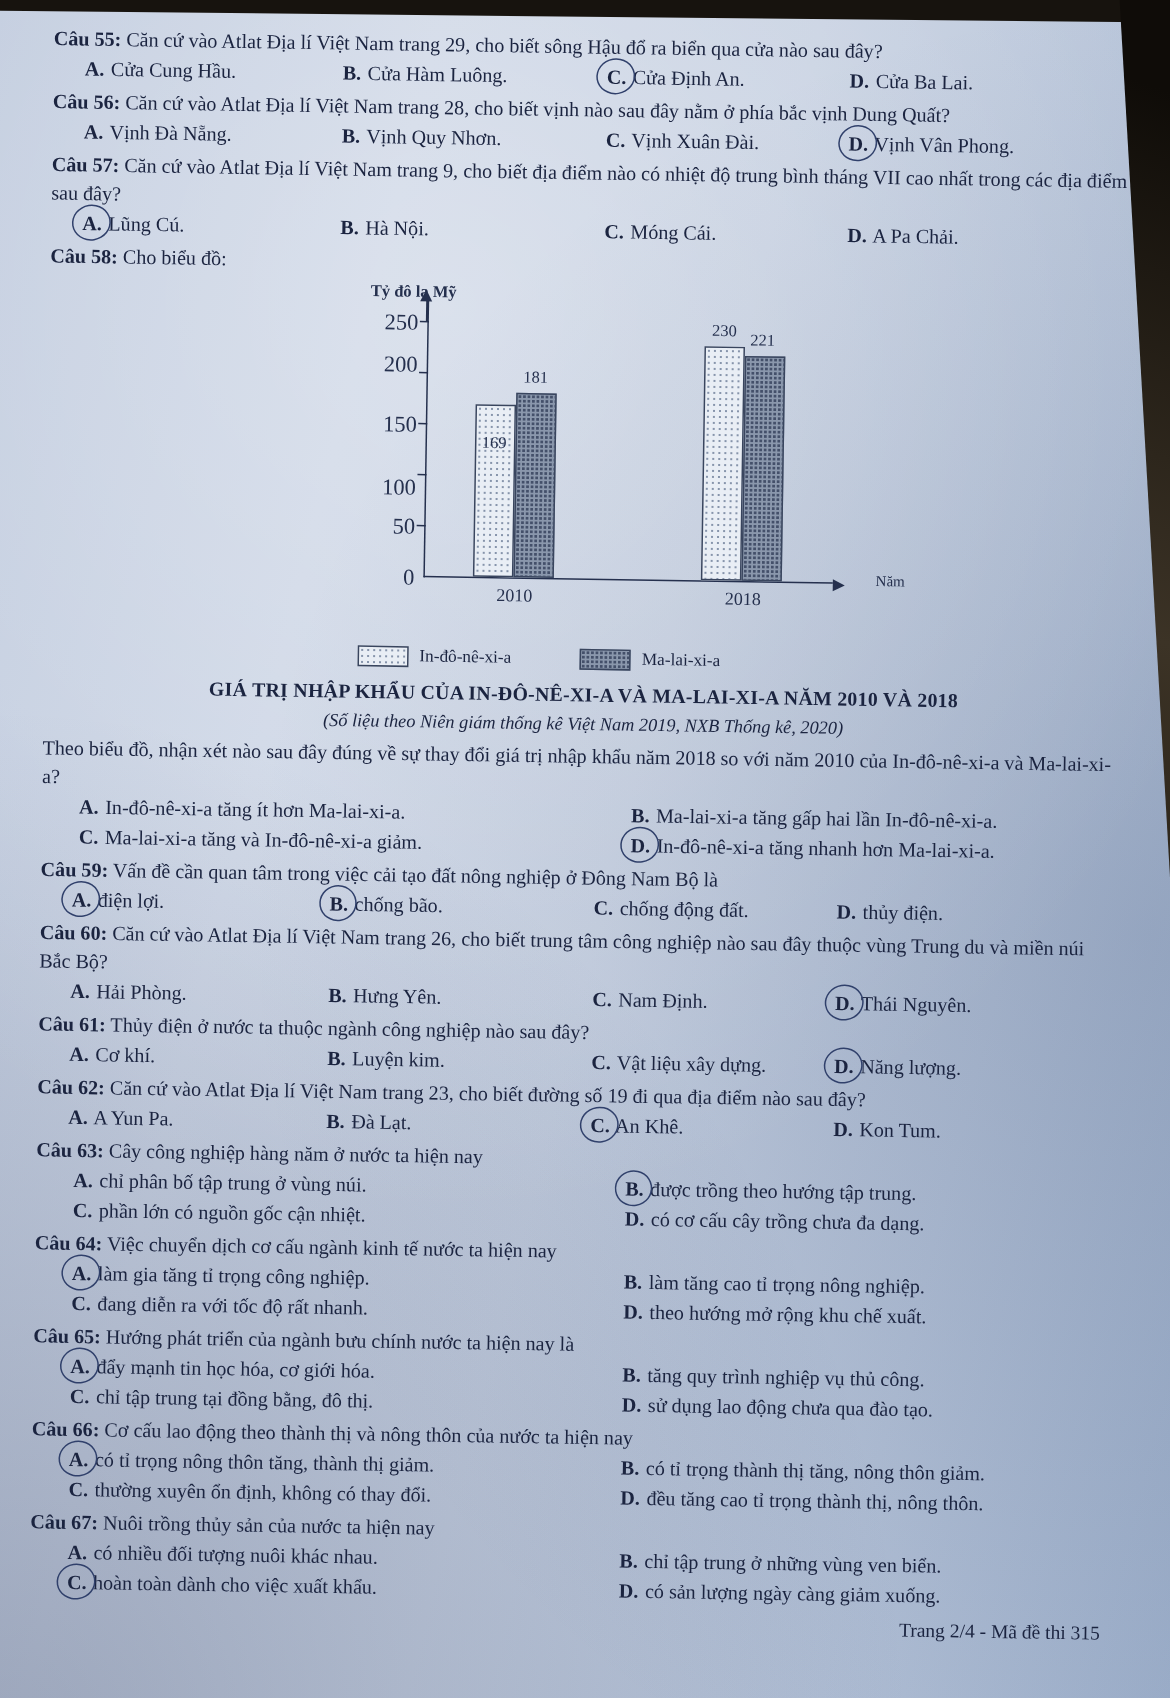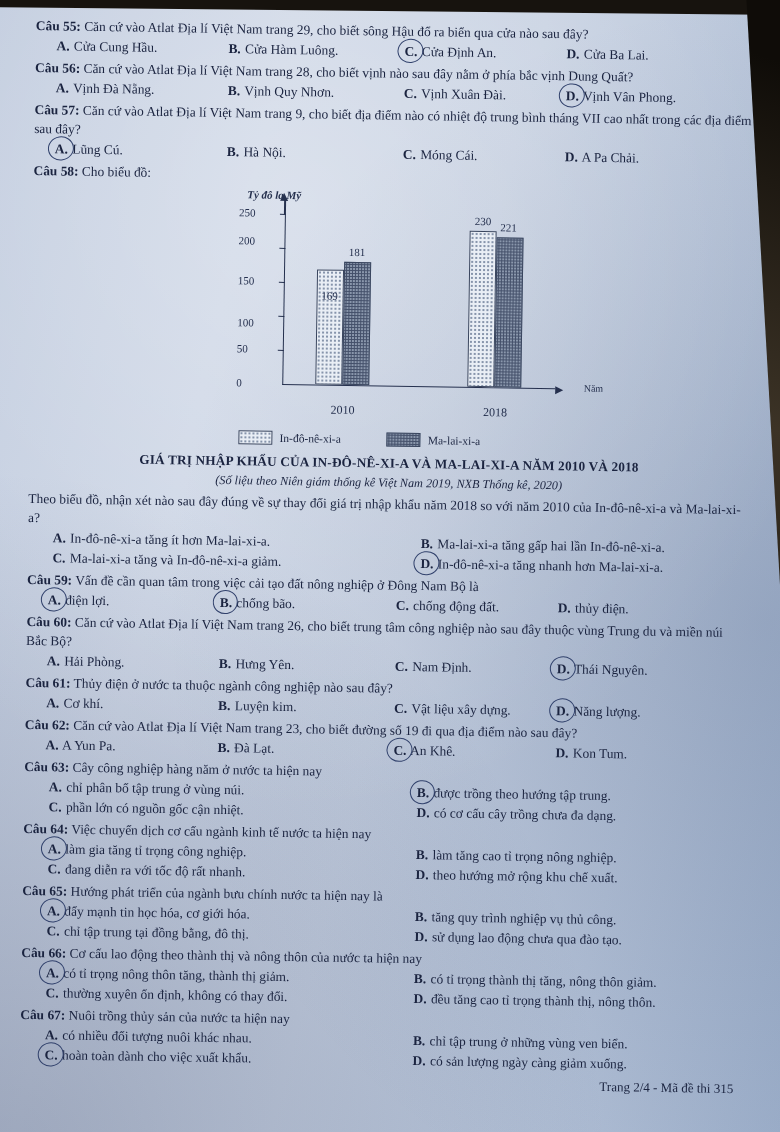--- a/index.html
+++ b/index.html
@@ -25,38 +25,38 @@
   .cols2{grid-template-columns:368px 1fr;padding-left:24px;row-gap:1px;}
   .opt{white-space:nowrap;}
   .ltr{font-weight:bold;position:relative;display:inline-block;padding:0 1px;}
   .circ::after{content:"";position:absolute;left:-6px;top:-3px;right:-5px;bottom:-2px;
     border:1.6px solid #30406b;border-radius:50%;transform:rotate(-10deg);}
   .cont{margin-top:2px;}
   
   #chart-block{margin:4px 0 2px 0;}
   .chart-area{position:relative;margin-left:196px;width:420px;height:240px;
     font-size:11.5px;color:#25304e;}
-  .ylab{position:absolute;left:18px;top:0;font-size:11px;font-weight:bold;font-style:italic;}
+  .ylab{position:absolute;left:18px;top:0;font-size:11px;font-weight:bold;}
   .plot{position:absolute;left:56px;top:26px;width:272px;height:170px;
     border-left:1.6px solid #25304e;border-bottom:1.6px solid #25304e;}
   .yext{position:absolute;left:-1.6px;top:-16px;width:1.6px;height:16px;background:#25304e;}
   .yarrow{position:absolute;left:-6px;top:-25px;width:0;height:0;
     border:4.5px solid transparent;border-bottom:8px solid #25304e;}
   .xarrow{position:absolute;right:-12px;bottom:-5.4px;width:0;height:0;
     border:4.5px solid transparent;border-left:8px solid #25304e;}
   .xlab{position:absolute;right:-48px;bottom:-7px;font-size:10px;}
-  .ytick{position:absolute;left:-47px;width:40px;font-size:11px;}
+  .ytick{position:absolute;left:-47px;width:40px;text-align:right;font-size:15px;}
   .ymark{position:absolute;left:-6px;width:6px;height:1.4px;background:#25304e;}
   .bar{position:absolute;bottom:0;width:27px;box-sizing:border-box;border:1px solid #39455e;}
   .bar.s0{background-color:#e9eef5;
     background-image:radial-gradient(#8694ab 0.8px, transparent 0.95px);background-size:4px 4px;}
   .bar.s1{background-color:#8a97ac;
     background-image:radial-gradient(#44506a 1px, transparent 1.15px);background-size:3px 3px;}
   .vlab{position:absolute;width:44px;text-align:center;font-size:11px;}
-  .cat{position:absolute;width:60px;text-align:center;top:174px;font-size:12px;margin-top:13px;}
+  .cat{position:absolute;width:60px;text-align:center;top:174px;font-size:12px;}
   .legend{display:flex;justify-content:center;gap:46px;margin:2px 0 0 150px;width:360px;
     font-size:11.5px;align-items:center;}
   .leg-item{display:flex;align-items:center;gap:7px;}
   .swatch{width:34px;height:14px;box-sizing:border-box;border:1px solid #39455e;display:inline-block;}
   .swatch.s0{background-color:#e9eef5;
     background-image:radial-gradient(#8694ab 0.8px, transparent 0.95px);background-size:4px 4px;}
   .swatch.s1{background-color:#8a97ac;
     background-image:radial-gradient(#44506a 1px, transparent 1.15px);background-size:3px 3px;}
   .chart-title{text-align:center;font-weight:bold;font-size:13.2px;margin-top:6px;letter-spacing:.2px;}
   .chart-source{text-align:center;font-style:italic;font-size:12.2px;margin-top:2px;}

